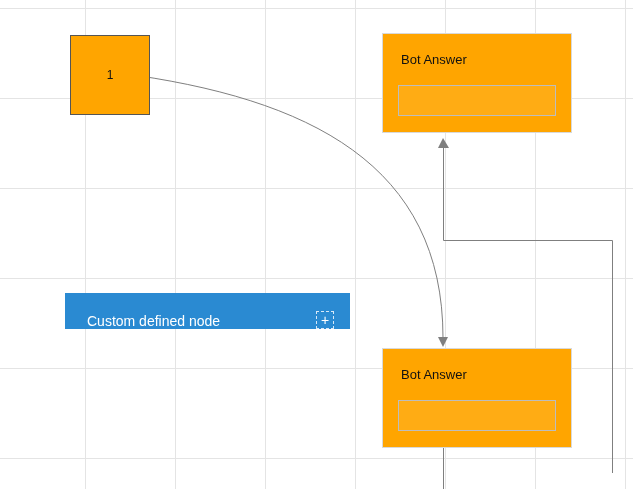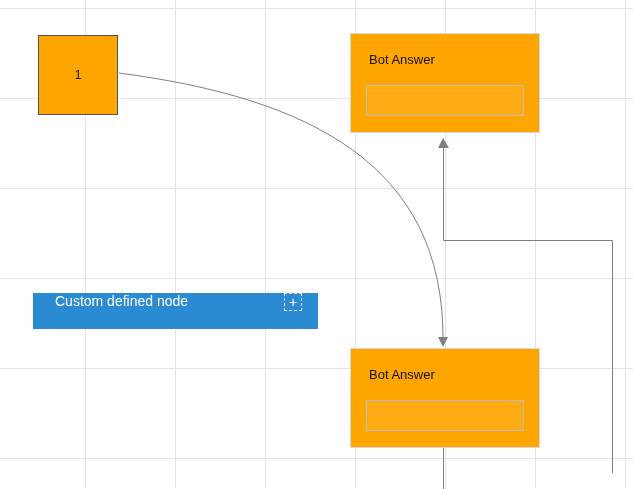--- a/index.html
+++ b/index.html
@@ -24,20 +24,21 @@
     position: absolute;
     left: 0;
     top: 0;
     width: 633px;
     height: 489px;
     pointer-events: none;
   }
   .node {
     position: absolute;
     box-sizing: border-box;
+    margin-left: 32px;
   }
   .node-square {
     left: 38px;
     top: 35px;
     width: 80px;
     height: 80px;
     background: #ffa500;
     border: 1px solid #555555;
     display: flex;
     align-items: center;
@@ -69,21 +70,21 @@
     background: rgba(255,255,255,0.08);
   }
   .node-custom {
     left: 33px;
     top: 293px;
     width: 285px;
     height: 36px;
     background: #2a8ad2;
     color: #ffffff;
     display: flex;
-    align-items: flex-start;
+    align-items: flex-end;
   }
   .custom-label {
     font-size: 14px;
     padding-left: 22px;
     flex: 1 1 auto;
   }
   .plus-box {
     width: 18px;
     height: 18px;
     margin-right: 16px;

